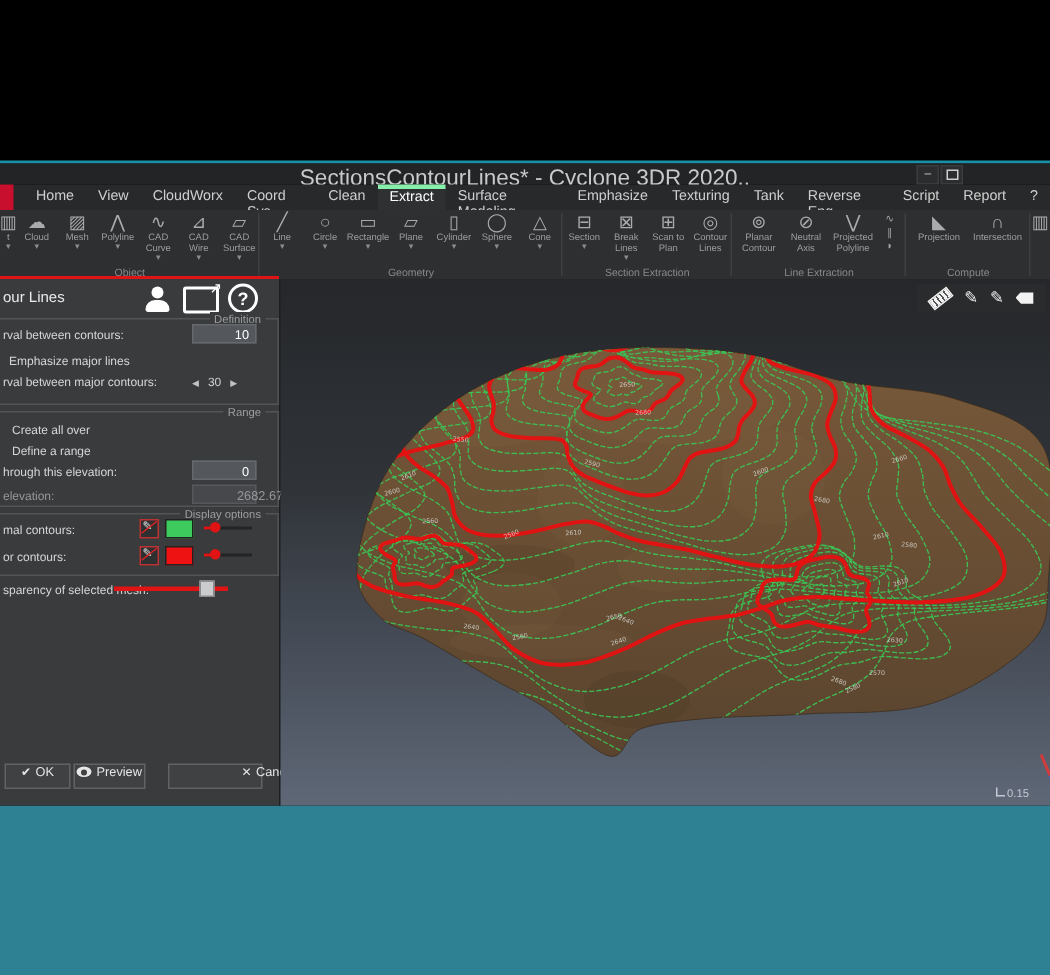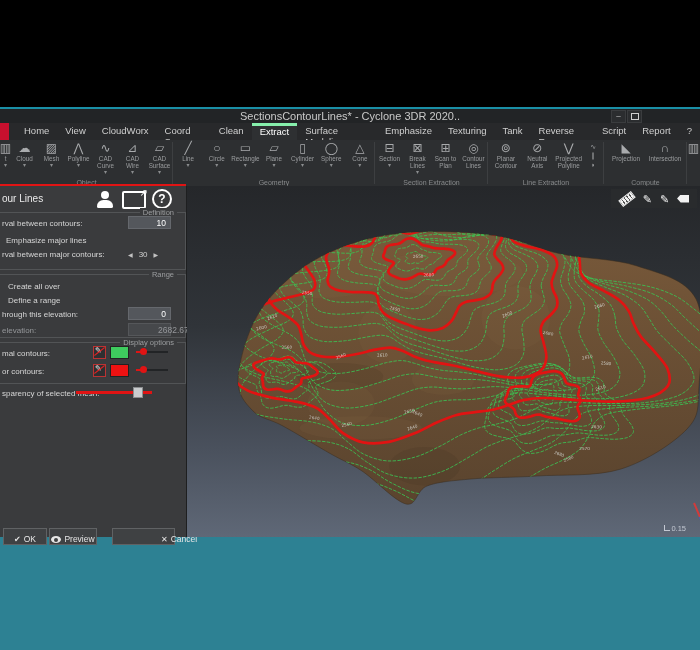--- a/index.html
+++ b/index.html
@@ -2,21 +2,21 @@
 <html><head>
 <meta charset="utf-8">
 <style>
   html,body{margin:0;padding:0;background:#000;width:700px;height:650px;overflow:hidden;
     font-family:"Liberation Sans","DejaVu Sans",sans-serif;-webkit-font-smoothing:antialiased;}
   #screen{position:absolute;top:0;left:0;width:700px;height:650px;background:#000;}
   .desktop{position:absolute;left:0;top:537px;width:700px;height:113px;background:#2d8193;}
   
   .win-topline{position:absolute;left:0;top:107px;width:700px;height:2px;background:#1a8fa6;}
   .titlebar{position:absolute;left:0;top:109px;width:700px;height:14px;background:#222426;}
-  .title{position:absolute;left:0;top:1px;width:100%;text-align:center;font-size:11px;color:#c9c9c9;}
+  .title{position:absolute;left:0;top:1px;width:100%;text-align:center;font-size:15px;color:#c9c9c9;}
   .winbtn{position:absolute;top:1px;width:13px;height:11px;border:1px solid #3a3c3e;background:#2b2d2f;
     color:#cfcfcf;font-size:8px;line-height:10px;text-align:center;}
   .btn-min{right:74px;} .btn-max{right:58px;}
   .maxglyph{display:inline-block;width:6px;height:5px;border:1px solid #cfcfcf;margin-top:2px;}
   
   .menubar{position:absolute;left:0;top:123px;width:700px;height:17px;background:#28292b;}
   .menu-frag{position:absolute;left:0;top:0;width:9px;height:17px;background:#c8102e;}
   .menu-items{position:absolute;left:16px;top:0;height:17px;display:flex;gap:0;}
   .mitem{padding:2px 8px 0 8px;font-size:9.5px;color:#cfcfcf;height:15px;}
   .mitem.active{color:#fff;border-top:3px solid #86efac;padding-top:0;background:#2e3032;}
@@ -58,22 +58,22 @@
   .penbox:before{content:"✎";position:absolute;left:1px;top:-1px;font-size:8px;color:#e8e8e8;}
   .penbox:after{content:"";position:absolute;left:-1px;top:4px;width:13px;height:1px;background:#d22;transform:rotate(-38deg);}
   .swatch{position:absolute;width:17px;height:11px;border:1px solid #222;}
   .mslider{position:absolute;width:32px;height:11px;}
   .mslider .tr{position:absolute;left:0;top:5px;width:32px;height:2px;background:#222426;}
   .mslider .fi{position:absolute;left:0;top:5px;width:7px;height:2px;background:#e01414;}
   .mslider .kn{position:absolute;left:4px;top:2px;width:7px;height:7px;border-radius:50%;background:#e01414;}
   .tslider{position:absolute;left:76px;top:4px;width:76px;height:10px;}
   .tslider .tr{position:absolute;left:0;top:4px;width:76px;height:3px;background:#e01414;}
   .tslider .kn{position:absolute;left:57px;top:0;width:8px;height:9px;background:#caccce;border:1px solid #8a8c8e;}
-  .pbtn{position:absolute;top:342px;height:17px;background:#3f4143;border:1px solid #606264;color:#e6e6e6;
-    font-size:8.5px;text-align:center;line-height:20px;box-sizing:border-box;}
+  .pbtn{position:absolute;top:323px;height:17px;background:#3f4143;border:1px solid #606264;color:#e6e6e6;
+    font-size:8.5px;text-align:center;line-height:9px;box-sizing:border-box;}
   .pbtn .ic{font-size:8px;margin-right:3px;}
   .eye{display:inline-block;width:10px;height:7px;background:#e6e6e6;border-radius:50%;position:relative;top:1px;margin-right:3px;}
   .eye:after{content:"";position:absolute;left:3px;top:1.5px;width:4px;height:4px;border-radius:50%;background:#3f4143;}
   
   .viewport{position:absolute;left:187px;top:186px;width:513px;height:351px;overflow:hidden;
     background:linear-gradient(180deg,#25272a 0%,#303439 40%,#4a515d 75%,#5f6877 100%);}
   .vtools{position:absolute;right:3px;top:3px;width:86px;height:19px;background:#292b2d;display:flex;
     align-items:center;justify-content:space-evenly;}
   .vico{color:#f2f2f2;font-size:11px;line-height:16px;}
   .ruler{display:inline-block;width:14px;height:6px;background:repeating-linear-gradient(90deg,#f2f2f2 0 2px,#555 2px 3px);

